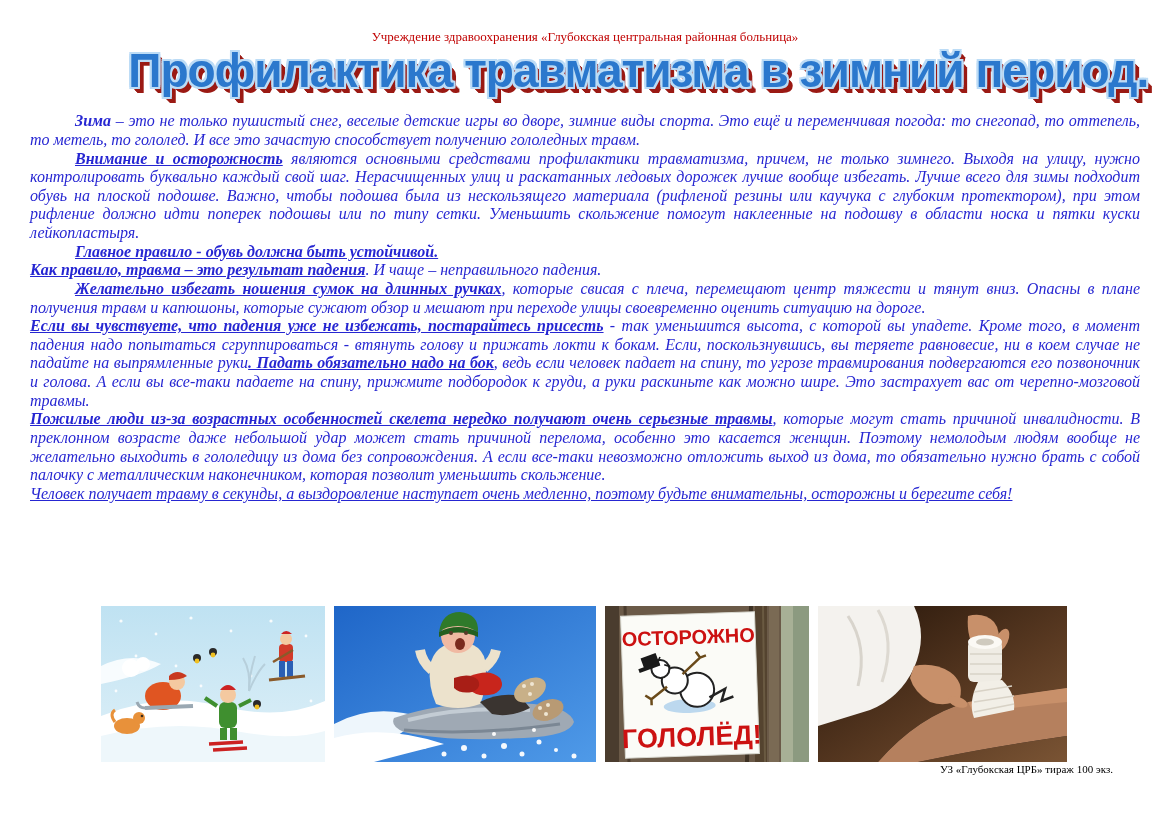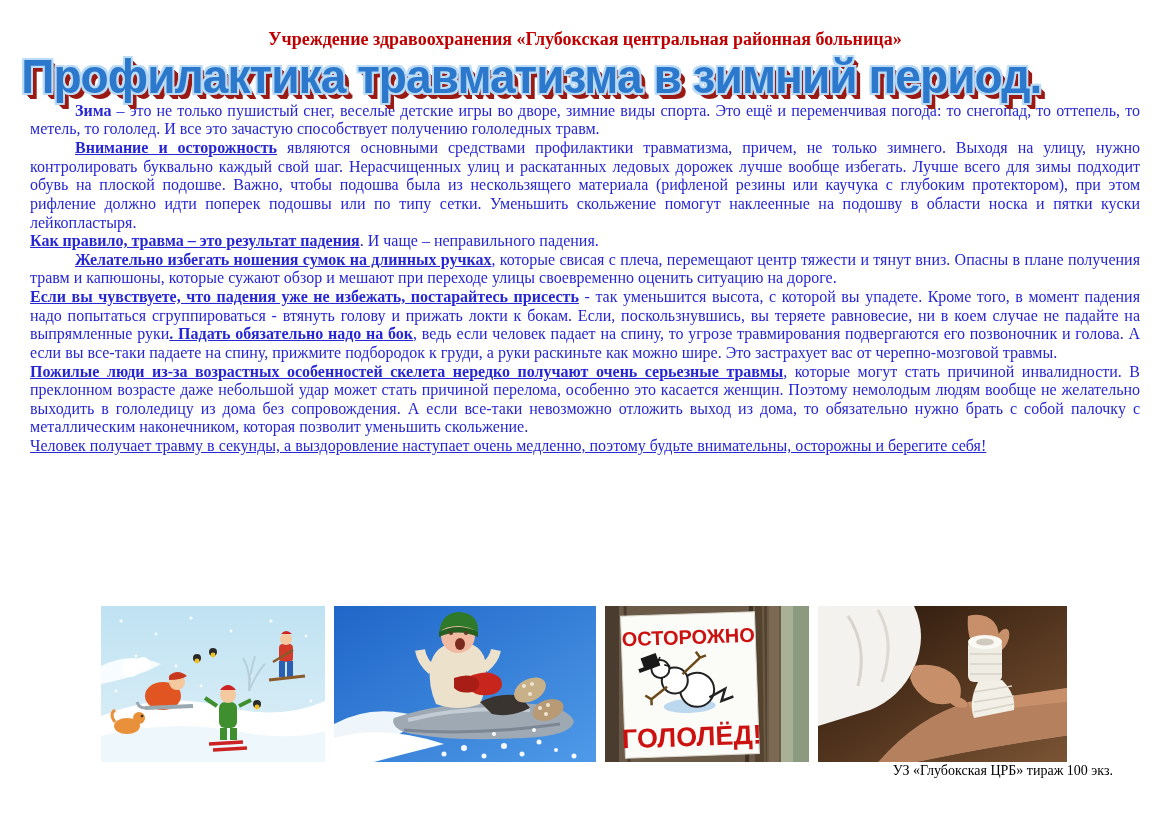--- a/index.html
+++ b/index.html
@@ -2,66 +2,68 @@
 <html lang="ru"><head>
 <meta charset="utf-8">
 <style>
   html,body{margin:0;padding:0;background:#ffffff;}
   body{
     width:1170px;height:827px;position:relative;overflow:hidden;
     font-family:"Liberation Serif", serif;
   }
   .page-header{
     padding-top:30px;text-align:center;
-    color:#c00000;font-weight:bold;font-size:18px;line-height:1.1;
-  }
-  .main-title-wrap{text-align:left;margin-top:3px;white-space:nowrap;}
+    color:#c00000;font-weight:normal;font-size:13px;line-height:1.1;
+  }
+  .main-title-wrap{text-align:right;margin-top:3px;white-space:nowrap;}
   .main-title{
     display:inline-block;
     font-family:"Liberation Sans", sans-serif;
     font-weight:bold;font-size:48px;line-height:1.02;
     color:#2b78cd;letter-spacing:-1px;
     transform:scaleX(0.96);transform-origin:center;
     text-shadow:
       -2px -2px 0 #bcdcf6, 0 -2px 0 #bcdcf6, 2px -2px 0 #bcdcf6,
       -2px  0   0 #bcdcf6, 2px  0   0 #bcdcf6,
       -2px  2px 0 #bcdcf6, 0  2px 0 #bcdcf6, 2px 2px 0 #bcdcf6,
       3px 3px 0 #9b1a14, 4px 4px 0 #9b1a14, 5px 5px 0 #9b1a14, 6px 6px 0 #9b1a14;
   }
   .body-text{
-    margin:0 30px 0 30px;
+    margin:16px 30px 0 30px;
     color:#2626d2;font-size:16px;line-height:1.165;
     text-align:justify;
+    font-style:italic;
   }
   .para{margin:0;}
   .para.indent{text-indent:45px;}
   .b{font-weight:bold;}
   .u{text-decoration:underline;}
   .images-row{
     position:absolute;left:101px;top:606px;
     display:flex;align-items:flex-start;gap:9px;
   }
   .images-row svg{display:block;}
   .page-footer{
     position:absolute;right:57px;top:763px;
-    font-size:14px;color:#000;
+    font-size:11px;color:#000;
   }
 </style>
 </head>
 <body>
 
 <div class="page-header">Учреждение здравоохранения «Глубокская центральная районная больница»</div>
 
 <div class="main-title-wrap">
   <span class="main-title">Профилактика травматизма в зимний период.</span>
 </div>
 
 <div class="body-text">
     <p class="para indent"><span class="b">Зима</span><span> – это не только пушистый снег, веселые детские игры во дворе, зимние виды спорта. Это ещё и переменчивая погода:  то снегопад, то оттепель, то метель, то гололед. И все это зачастую способствует получению гололедных травм.</span></p>
     <p class="para indent"><span class="b u">Внимание и осторожность</span><span> являются основными средствами профилактики травматизма, причем, не только зимнего. Выходя на улицу, нужно контролировать буквально каждый свой шаг. Нерасчищенных улиц и раскатанных ледовых дорожек лучше вообще избегать. Лучше всего для зимы подходит обувь на плоской подошве. Важно, чтобы подошва была из нескользящего материала (рифленой резины или каучука с глубоким протектором), при этом рифление должно идти поперек подошвы или по типу сетки. Уменьшить скольжение помогут наклеенные на подошву в области носка и пятки куски лейкопластыря.</span></p>
+    <p class="para indent"><span class="b u">Главное правило - обувь должна быть устойчивой.</span></p>
     <p class="para"><span class="b u">Как правило, травма – это результат падения</span><span>. И чаще – неправильного падения.</span></p>
     <p class="para indent"><span class="b u">Желательно избегать ношения сумок на длинных ручках</span><span>, которые свисая с плеча, перемещают центр тяжести и тянут вниз. Опасны в плане получения травм и капюшоны, которые сужают обзор и мешают при переходе улицы своевременно оценить ситуацию на дороге.</span></p>
     <p class="para"><span class="b u">Если вы чувствуете, что падения уже не избежать, постарайтесь присесть</span><span> - так уменьшится высота, с которой вы упадете. Кроме того, в момент падения надо попытаться сгруппироваться - втянуть голову и прижать локти к бокам. Если, поскользнувшись, вы теряете равновесие, ни в коем случае не падайте на выпрямленные руки</span><span class="b u">. Падать обязательно надо на бок</span><span>, ведь если человек падает на спину, то угрозе травмирования подвергаются его позвоночник и голова. А если вы все-таки падаете на спину, прижмите подбородок к груди, а руки раскиньте как можно шире. Это застрахует вас от черепно-мозговой травмы.</span></p>
     <p class="para"><span class="b u">Пожилые люди из-за возрастных особенностей скелета нередко получают очень серьезные травмы</span><span>, которые могут стать причиной инвалидности. В преклонном возрасте даже небольшой удар может стать причиной перелома, особенно это касается женщин. Поэтому немолодым людям вообще не желательно выходить в гололедицу из дома без сопровождения. А если все-таки невозможно отложить выход из дома, то обязательно нужно брать с собой палочку с металлическим наконечником, которая позволит уменьшить скольжение.</span></p>
     <p class="para"><span class="u">Человек получает травму в секунды, а выздоровление наступает очень медленно, поэтому будьте внимательны, осторожны и берегите себя!</span></p>
   </div>
 
 <div class="images-row">
 
   <svg width="224" height="156" viewBox="0 0 224 156">

